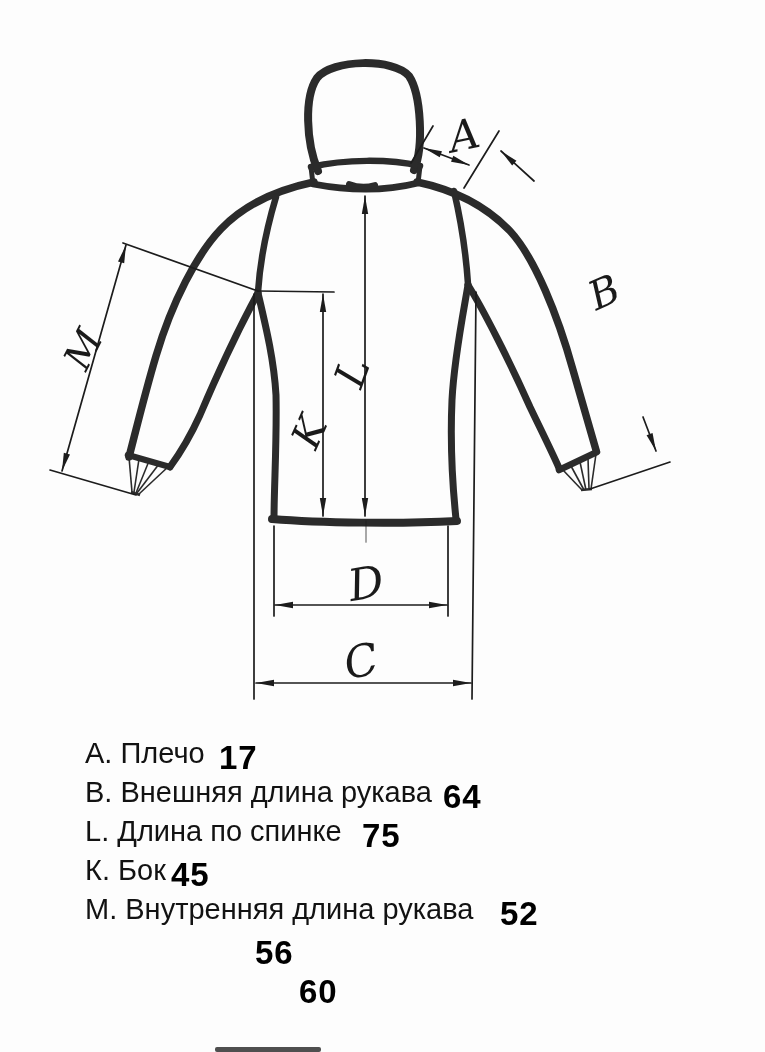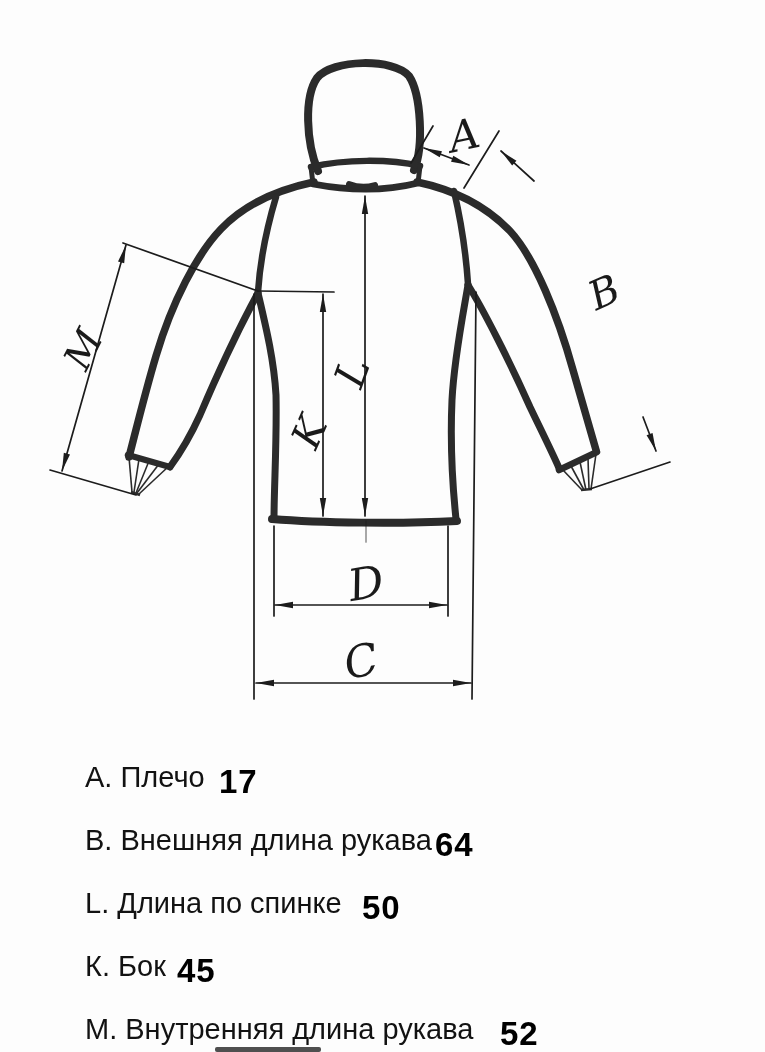--- a/index.html
+++ b/index.html
@@ -14,30 +14,30 @@
   .dimletter{
     font-family:"DejaVu Serif", serif;
     font-style:italic;
     fill:#1a1a1a;
     text-anchor:middle;
   }
   #measurements{
     position:absolute;left:85px;top:734px;width:640px;
     font-size:29px;color:#121212;line-height:39px;
   }
-  .meas-row{position:relative;height:39px;white-space:nowrap;margin-top:24px;}
+  .meas-row{position:relative;height:39px;white-space:nowrap;}
   .meas-value{
     position:absolute;top:4px;
     font-size:33px;font-weight:700;color:#000;
     letter-spacing:1px;
   }
   .meas-row:nth-child(1) .meas-value{left:134px;}
-  .meas-row:nth-child(2) .meas-value{left:350px;}
+  .meas-row:nth-child(2) .meas-value{left:358px;}
   .meas-row:nth-child(3) .meas-value{left:277px;}
-  .meas-row:nth-child(4) .meas-value{left:92px;}
+  .meas-row:nth-child(4) .meas-value{left:86px;}
   .meas-row:nth-child(5) .meas-value{left:415px;}
   .meas-row:nth-child(6) .meas-value{left:170px;}
   .meas-row:nth-child(7) .meas-value{left:214px;}
   #bottom-bar{
     position:absolute;left:215px;top:1047px;width:106px;height:5px;
     background:#4f4f4f;border-radius:2px;
   }
 </style>
 </head>
 <body>
@@ -134,21 +134,21 @@
   <div class="meas-row">
     <span>А. Плечо</span>
     <span class="meas-value">17</span>
   </div>
   <div class="meas-row">
     <span>В. Внешняя длина рукава</span>
     <span class="meas-value">64</span>
   </div>
   <div class="meas-row">
     <span>L. Длина по спинке</span>
-    <span class="meas-value">50</span>
+    <span class="meas-value">75</span>
   </div>
   <div class="meas-row">
     <span>К. Бок</span>
     <span class="meas-value">45</span>
   </div>
   <div class="meas-row">
     <span>М. Внутренняя длина рукава</span>
     <span class="meas-value">52</span>
   </div>
   <div class="meas-row">

